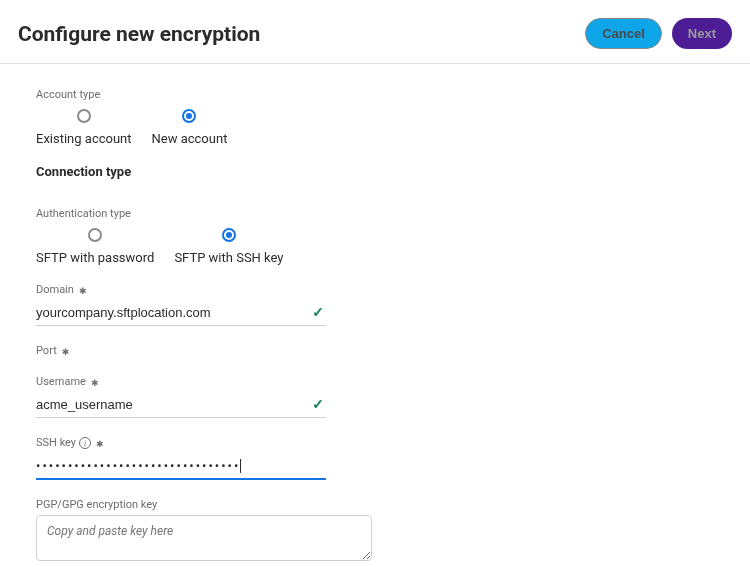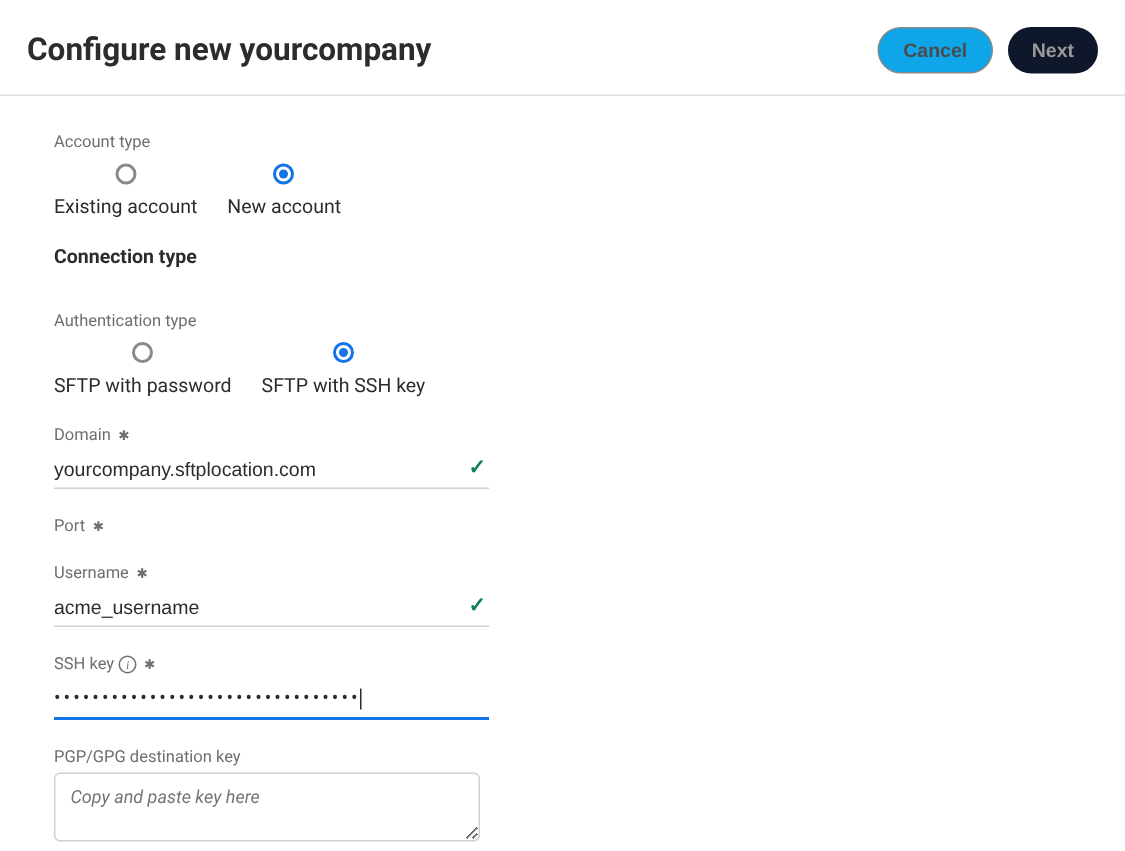--- a/index.html
+++ b/index.html
@@ -2,46 +2,46 @@
 <html><head>
   <meta charset="utf-8">
   <style>
     * { margin: 0; padding: 0; box-sizing: border-box; }
     body { font-family: -apple-system, BlinkMacSystemFont, "Segoe UI", Roboto, sans-serif; background: #fff; color: #2c2c2c; width: 750px; }
     .header { display: flex; align-items: center; justify-content: space-between; padding: 18px 18px 14px 18px; border-bottom: 1px solid #e0e0e0; }
     .title { font-size: 21px; font-weight: 700; color: #2c2c2c; }
     .header-buttons { display: flex; gap: 10px; }
     .btn { border-radius: 16px; padding: 7px 16px; font-size: 13px; font-weight: 600; cursor: pointer; border: none; }
     .btn-cancel { background: #0ea5e9; border: 1px solid #888; color: #4b4b4b; }
-    .btn-next { background: #0f172a; color: #9a9a9a; cursor: not-allowed; }
+    .btn-next { background: #4c1d95; color: #9a9a9a; cursor: not-allowed; }
     .body { padding: 24px 36px 28px 36px; }
     .section-label { font-size: 11px; color: #6e6e6e; margin-bottom: 8px; }
     .radio-row { display: flex; gap: 20px; align-items: center; margin-bottom: 18px; }
     .radio-opt { display: flex; align-items: center; gap: 8px; font-size: 13px; color: #2c2c2c; flex-direction: column; }
     .radio-circle { width: 14px; height: 14px; border-radius: 50%; border: 2px solid #8a8a8a; position: relative; flex-shrink: 0; }
     .radio-circle.selected { border-color: #1473e6; }
     .radio-circle.selected::after { content: ""; position: absolute; top: 2px; left: 2px; width: 6px; height: 6px; border-radius: 50%; background: #1473e6; }
     .conn-type { font-size: 13px; font-weight: 700; color: #2c2c2c; margin-bottom: 28px; }
     .field-group { margin-bottom: 18px; width: 290px; }
     .field-label { font-size: 11px; color: #6e6e6e; display: flex; align-items: flex-end; gap: 3px; margin-bottom: 4px; }
     .asterisk { font-size: 9px; color: #6e6e6e; margin-left: 2px; }
     .input-wrap { position: relative; border-bottom: 1px solid #d0d0d0; padding: 5px 0; display: flex; align-items: flex-end; }
     .input-wrap.active { border-bottom: 2px solid #1473e6; }
     .input-text { border: none; outline: none; font-size: 13px; color: #2c2c2c; width: 100%; background: transparent; }
     .check-icon { position: absolute; right: 2px; color: #12805c; font-size: 14px; font-weight: bold; }
     .info-icon { display: inline-flex; align-items: center; justify-content: center; width: 12px; height: 12px; border: 1px solid #6e6e6e; border-radius: 50%; font-size: 8px; font-style: italic; font-family: serif; color: #6e6e6e; }
-    .textarea-box { width: 284px; border: 1px solid #d0d0d0; border-radius: 4px; padding: 8px 10px; font-size: 12px; font-style: italic; color: #888; min-height: 44px; resize: both; font-family: inherit; outline: none; overflow: auto; }
+    .textarea-box { width: 336px; border: 1px solid #d0d0d0; border-radius: 4px; padding: 8px 10px; font-size: 12px; font-style: italic; color: #888; min-height: 44px; resize: both; font-family: inherit; outline: none; overflow: auto; }
     .ssh-value { font-size: 13px; letter-spacing: 2px; color: #2c2c2c; }
     .cursor-bar { display: inline-block; width: 1px; height: 14px; background: #2c2c2c; vertical-align: middle; }
   </style>
 </head>
 <body>
 
 <div class="header">
-  <h1 class="title">Configure new yourcompany</h1>
+  <h1 class="title">Configure new encryption</h1>
   <div class="header-buttons">
     <button class="btn btn-cancel">Cancel</button>
     <button class="btn btn-next">Next</button>
   </div>
 </div>
 
 <div class="body">
 
   <div class="section-label">Account type</div>
   <div class="radio-row">
@@ -105,18 +105,18 @@
       <span class="asterisk">✱</span>
     </div>
     <div class="input-wrap active">
       <span class="ssh-value">••••••••••••••••••••••••••••••••</span>
         <span class="cursor-bar"></span>
     </div>
   </div>
 
   <div class="field-group">
     <div class="field-label">
-      <span>PGP/GPG destination key</span>
+      <span>PGP/GPG encryption key</span>
     </div>
     <textarea class="textarea-box" placeholder="Copy and paste key here" style=""></textarea>
   </div>
 
 </div>
 
 </body></html>

